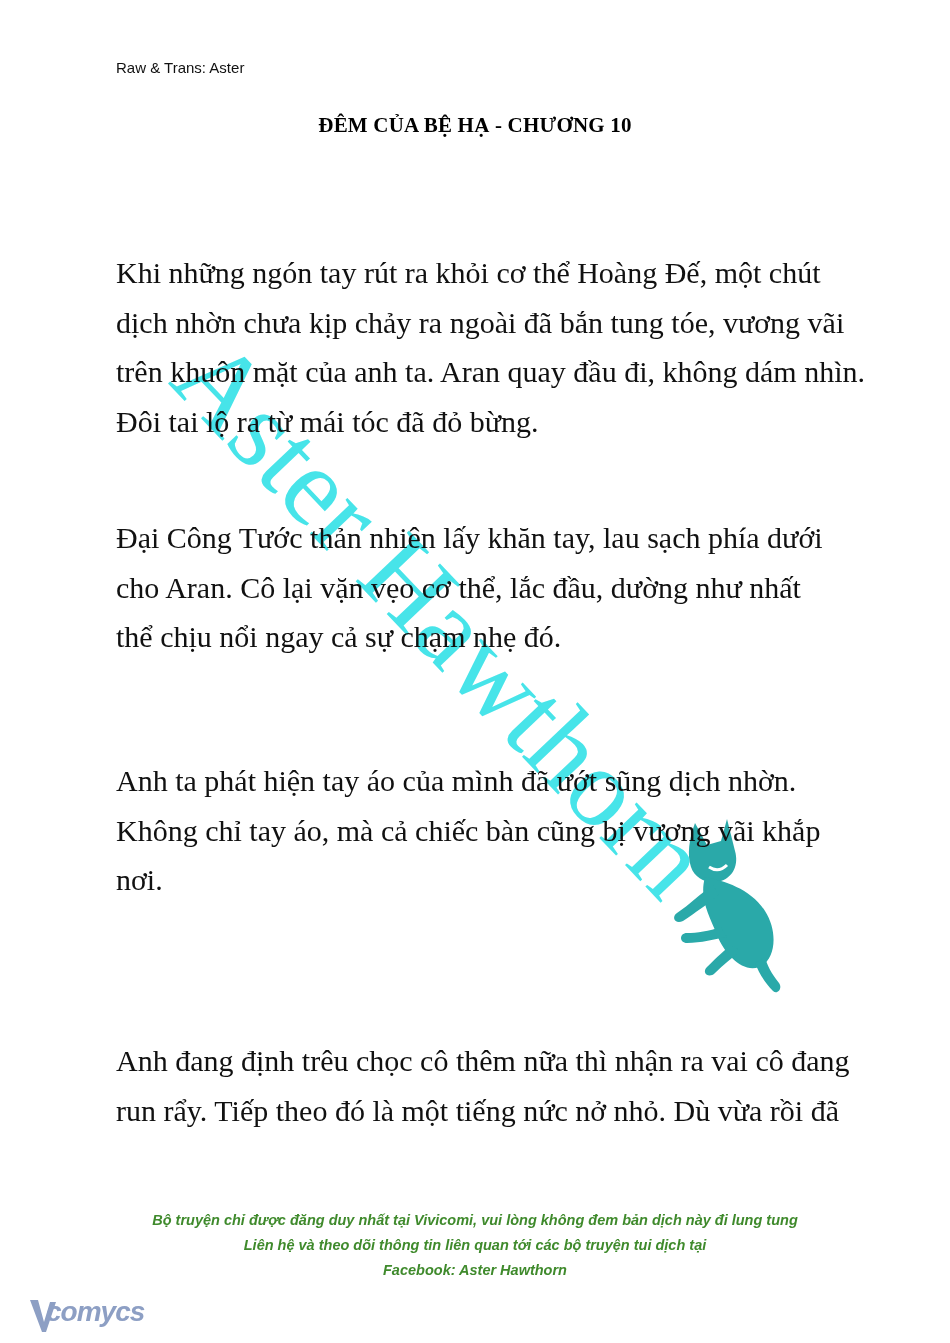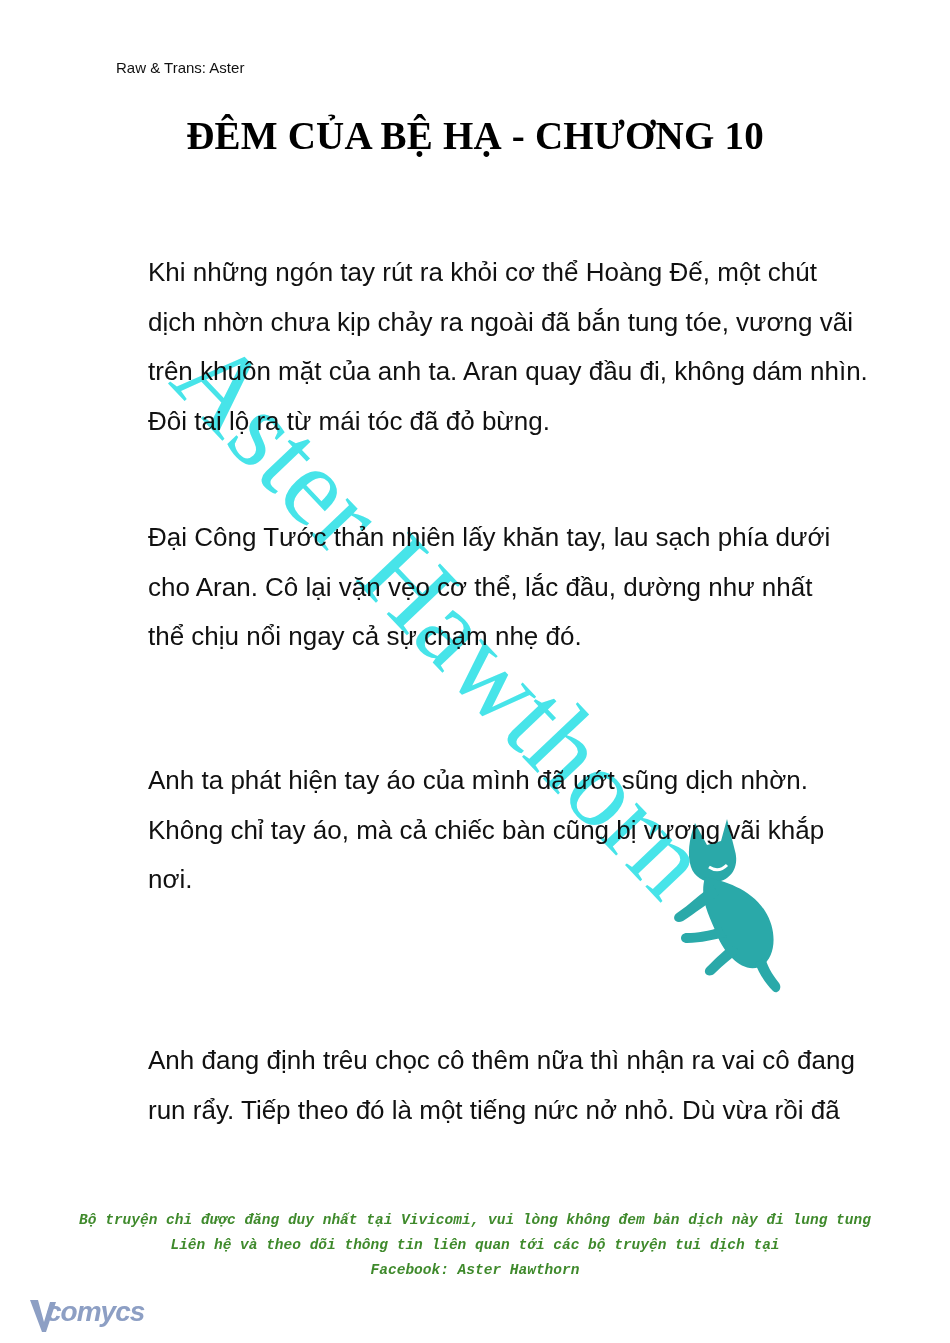--- a/index.html
+++ b/index.html
@@ -23,34 +23,33 @@
       color: #111111;
     }
     .title {
       position: absolute;
       left: 0;
       width: 950px;
       top: 113px;
       text-align: center;
       font-family: "Liberation Serif", serif;
       font-weight: bold;
-      font-size: 39px;
+      font-size: 21px;
       color: #000000;
       letter-spacing: 0.2px;
     }
     .body-text {
       position: absolute;
       left: 116px;
       width: 740px;
-      font-family: Liberation Sans, sans-serif;
-      font-size: 26px;
+      font-family: Liberation Serif, serif;
+      font-size: 30px;
       line-height: 49.5px;
       color: #111111;
       z-index: 2;
-      margin-left: 32px;
     }
     .line {
       display: block;
       white-space: nowrap;
     }
     .p1 { top: 248px; }
     .p2 { top: 513px; }
     .p3 { top: 756px; }
     .p4 { top: 1036px; }
 
@@ -77,21 +76,21 @@
       width: 130px;
       height: 180px;
       z-index: 1;
     }
     .footer {
       position: absolute;
       left: 0;
       width: 950px;
       top: 1208px;
       text-align: center;
-      font-family: Liberation Mono, monospace;
+      font-family: Liberation Sans, sans-serif;
       font-style: italic;
       font-weight: bold;
       font-size: 14.5px;
       line-height: 25px;
       color: #3f8a2c;
     }
     .footer .fline { display: block; }
     .logo {
       position: absolute;
       left: 28px;

